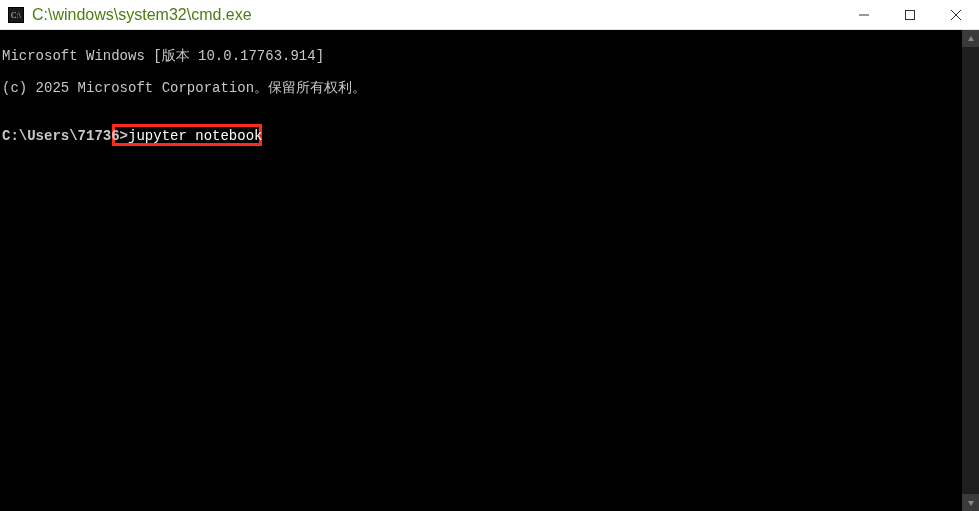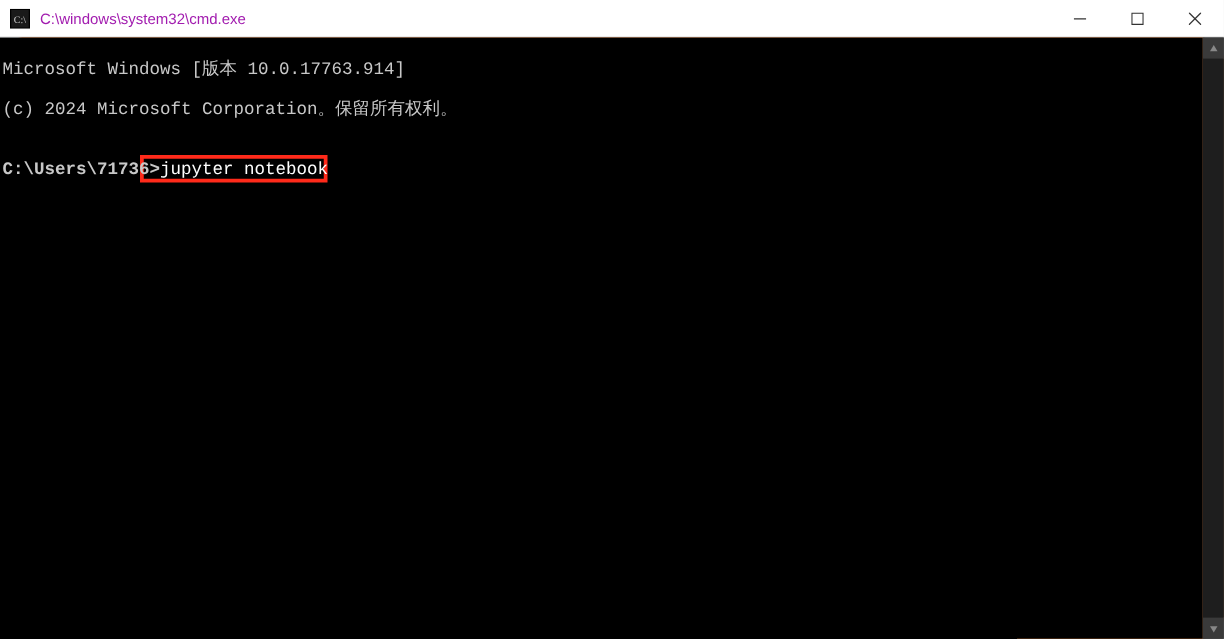--- a/index.html
+++ b/index.html
@@ -30,45 +30,44 @@
       width: 16px;
       height: 16px;
       margin: 0 6px 0 8px;
       display: flex;
       align-items: center;
       justify-content: center;
     }
     .titlebar-icon svg { width: 16px; height: 16px; }
     .titlebar-title {
       flex: 1;
-      font-size: 12px;
-      color: #a21caf;
+      font-size: 16px;
+      color: #4d7c0f;
       padding-left: 2px;
       white-space: nowrap;
       overflow: hidden;
     }
     .win-controls {
       display: flex;
       height: 100%;
     }
     .win-btn {
       width: 46px;
       height: 100%;
       display: flex;
       align-items: center;
       justify-content: center;
       color: #555;
     }
     .win-btn svg { width: 10px; height: 10px; }
     .terminal-wrap {
       flex: 1;
       display: flex;
-      background: #f97316;
+      background: #a16207;
       min-height: 0;
-      border-radius: 18px;
     }
     .terminal {
       flex: 1;
       background: #000000;
       color: #c8c8c8;
       font-family: "NSimSun", "SimSun", "Consolas", "Courier New", monospace;
       font-size: 14px;
       line-height: 16px;
       padding: 2px 0 0 2px;
       white-space: pre;
@@ -139,21 +138,21 @@
           <line x1="0" y1="0" x2="10" y2="10" stroke="#333" stroke-width="1"></line>
           <line x1="10" y1="0" x2="0" y2="10" stroke="#333" stroke-width="1"></line>
         </svg>
       </div>
     </div>
   </div>
 
   <div class="terminal-wrap">
     <div class="terminal">
 <span class="line">Microsoft Windows [版本 10.0.17763.914]</span>
-<span class="line">(c) 2024 Microsoft Corporation。保留所有权利。</span>
+<span class="line">(c) 2025 Microsoft Corporation。保留所有权利。</span>
 <span class="line"></span>
 <span class="prompt-line"><span class="highlight-box" style="left:110px; top:-4px; width:150px; height:22px;"></span><span class="prompt-text">C:\Users\71736&gt;</span><span class="cmd-text white">jupyter notebook</span></span>
     </div>
 
     <div class="scrollbar">
       <div class="sb-btn">
         <svg viewBox="0 0 8 8">
             <polygon points="4,1 7,6 1,6" fill="#888"></polygon>
           </svg>
       </div>

